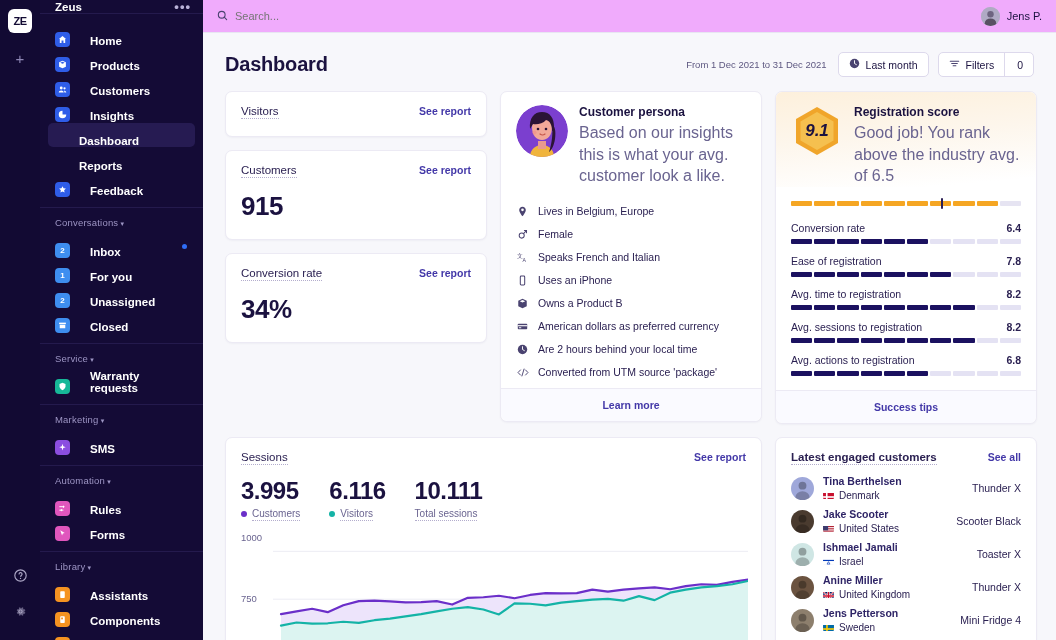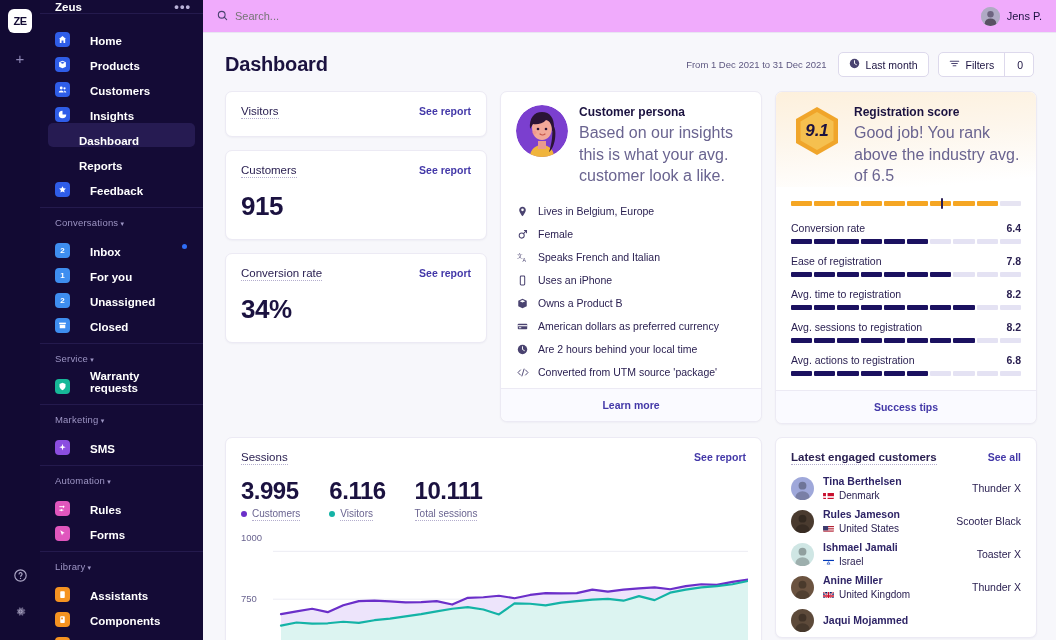--- a/index.html
+++ b/index.html
@@ -779,21 +779,21 @@
                 </div>
                 <div class="eng-row">
                   <div class="eng-av">
          <svg width="23" height="23" viewBox="0 0 24 24">
                       <rect width="24" height="24" fill="#4a3b2f"></rect>
          <circle cx="12" cy="9" r="4.1" fill="rgba(0,0,0,.3)"></circle>
          <ellipse cx="12" cy="21" rx="7.4" ry="6.2" fill="rgba(0,0,0,.24)"></ellipse>
                     </svg>
        </div>
        <div class="eng-info">
-         <div class="eng-name">Rules Jameson</div>
+         <div class="eng-name">Jake Scooter</div>
          <div class="eng-loc">
             <span class="flag"><svg width="11" height="8" viewBox="0 0 15 11">
                           <rect width="15" height="11" fill="#fff"></rect>
                           <rect width="15" height="1.6" y="0" fill="#b22234"></rect>
                           <rect width="15" height="1.6" y="3.1" fill="#b22234"></rect>
                           <rect width="15" height="1.6" y="6.2" fill="#b22234"></rect>
                           <rect width="15" height="1.6" y="9.3" fill="#b22234"></rect>
                           <rect width="7" height="6" fill="#3c3b6e"></rect>
                         </svg></span>
             <span>United States</span>
@@ -842,20 +842,41 @@
                           <path d="M7.5 0v11M0 5.5h15" stroke="#c8102e" stroke-width="1.9"></path>
                         </svg></span>
             <span>United Kingdom</span>
          </div>
        </div>
        <div class="eng-prod">Thunder X</div>
                 </div>
                 <div class="eng-row">
                   <div class="eng-av">
          <svg width="23" height="23" viewBox="0 0 24 24">
+                      <rect width="24" height="24" fill="#8d7f6d"></rect>
+         <circle cx="12" cy="9" r="4.1" fill="rgba(0,0,0,.3)"></circle>
+         <ellipse cx="12" cy="21" rx="7.4" ry="6.2" fill="rgba(0,0,0,.24)"></ellipse>
+                    </svg>
+       </div>
+       <div class="eng-info">
+         <div class="eng-name">Jens Petterson</div>
+         <div class="eng-loc">
+            <span class="flag"><svg width="11" height="8" viewBox="0 0 15 11">
+                          <rect width="15" height="11" fill="#006aa7"></rect>
+                          <rect x="4.3" width="2.2" height="11" fill="#fecc00"></rect>
+                          <rect y="4.4" width="15" height="2.2" fill="#fecc00"></rect>
+                        </svg></span>
+            <span>Sweden</span>
+         </div>
+       </div>
+       <div class="eng-prod">Mini Fridge 4</div>
+                </div>
+                <div class="eng-row">
+                  <div class="eng-av">
+         <svg width="23" height="23" viewBox="0 0 24 24">
                       <rect width="24" height="24" fill="#5d4a3a"></rect>
          <circle cx="12" cy="9" r="4.1" fill="rgba(0,0,0,.3)"></circle>
          <ellipse cx="12" cy="21" rx="7.4" ry="6.2" fill="rgba(0,0,0,.24)"></ellipse>
                     </svg>
        </div>
        <div class="eng-info">
          <div class="eng-name">Jaqui Mojammed</div>
 
        </div>
        </div>

